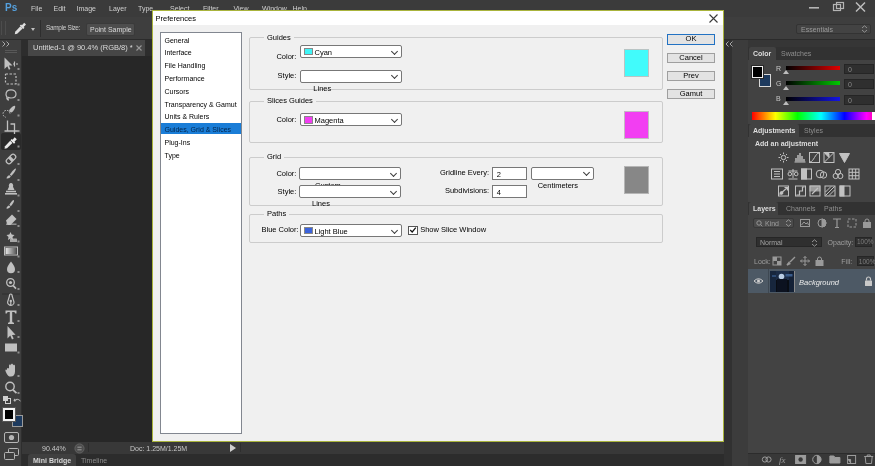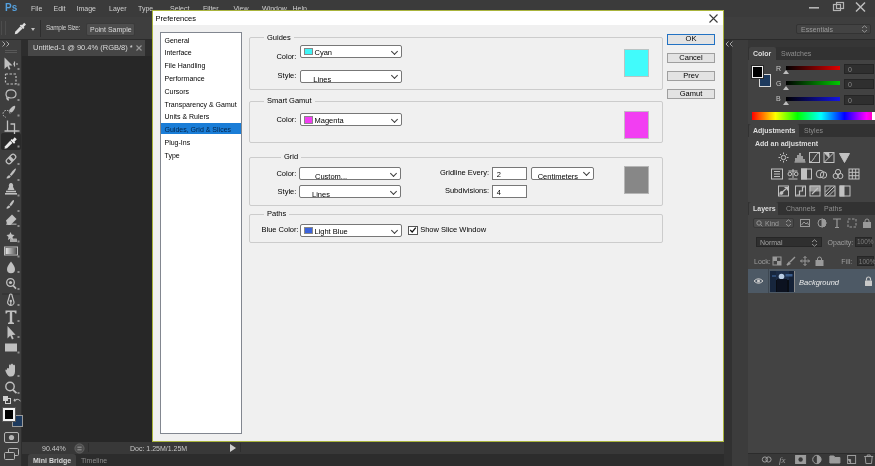--- a/index.html
+++ b/index.html
@@ -6,21 +6,21 @@
   #root{position:relative;width:875px;height:466px;background:#3c3c3c;
     font-family:"Liberation Sans",sans-serif;overflow:hidden;}
   .abs{position:absolute;}
   .txt{position:absolute;white-space:nowrap;line-height:1;}
   .f65{font-size:6.5px;}
   .f7{font-size:7px;}
   .f75{font-size:7.5px;}
   .combo{width:101.5px;height:13px;background:#fff;border:1px solid #777;border-radius:2px;box-sizing:border-box;}
   .combo .sw{position:absolute;left:2.5px;top:1.8px;width:9px;height:7.5px;border:1px solid #888;box-sizing:border-box;}
   .combo .ct{position:absolute;left:13.2px;top:2.8px;font-size:7.5px;color:#000;white-space:nowrap;line-height:1;}
-  .combo .ct2{position:absolute;left:12px;top:5px;font-size:7.5px;color:#000;white-space:nowrap;line-height:1;}
+  .combo .ct2{position:absolute;left:12px;top:14px;font-size:7.5px;color:#000;white-space:nowrap;line-height:1;}
   .ca{position:absolute;left:91px;top:2.8px;width:4px;height:4px;border-right:1px solid #3c3c3c;border-bottom:1px solid #3c3c3c;transform:rotate(45deg);}
   .inp{width:35.5px;height:13px;background:#fff;border:1px solid #777;box-sizing:border-box;}
   .inp span{position:absolute;left:4px;top:3px;font-size:7.5px;color:#000;line-height:1;}
   .btn{width:48px;height:10px;background:#e3e3e3;border:1px solid #9f9f9f;box-sizing:border-box;text-align:center;}
   .btn span{font-size:7.5px;color:#000;line-height:7.5px;display:inline-block;vertical-align:top;}
   .gbox{border:1px solid #ccc;border-radius:2px;box-sizing:border-box;}
   .glab{position:absolute;font-size:7.5px;color:#000;background:#f0f0f0;padding:0 3px;line-height:1;white-space:nowrap;}
   .mi{position:absolute;top:5px;font-size:7px;color:#d0d0d0;line-height:1;white-space:nowrap;}
   .li{position:absolute;left:11.5px;font-size:7px;color:#000;line-height:1;white-space:nowrap;}
 </style>
@@ -497,30 +497,30 @@
       <span class="ct">Cyan</span>
         <span class="ca"></span>
     </div>
     <div class="txt f75" style="left:124.6px;top:60.5px;color:#000;">Style:</div>
     <div class="abs combo" style="left:147.3px;top:58.5px;">
       <span class="ct2">Lines</span>
         <span class="ca"></span>
     </div>
 
     <div class="abs gbox" style="left:96px;top:89.8px;width:414px;height:42.2px;"></div>
-    <div class="glab" style="left:111px;top:86.3px;">Smart Gamut</div>
+    <div class="glab" style="left:111px;top:86.3px;">Slices Guides</div>
     <div class="txt f75" style="left:123.4px;top:104.7px;color:#000;">Color:</div>
     <div class="abs combo" style="left:147.3px;top:102.4px;">
       <div class="sw" style="background:#f23ef2;"></div>
       <span class="ct">Magenta</span>
         <span class="ca"></span>
     </div>
 
     <div class="abs gbox" style="left:96px;top:145.6px;width:414px;height:49px;"></div>
-    <div class="glab" style="left:128px;top:142.1px;">Grid</div>
+    <div class="glab" style="left:111px;top:142.1px;">Grid</div>
     <div class="txt f75" style="left:123.4px;top:158.8px;color:#000;">Color:</div>
     <div class="abs combo" style="left:146px;top:156.4px;">
       <span class="ct2" style="left:15px;">Custom...</span>
         <span class="ca"></span>
     </div>
     <div class="txt f75" style="left:124.6px;top:176.8px;color:#000;">Style:</div>
     <div class="abs combo" style="left:146px;top:174.4px;">
       <span class="ct2">Lines</span>
         <span class="ca"></span>
     </div>

